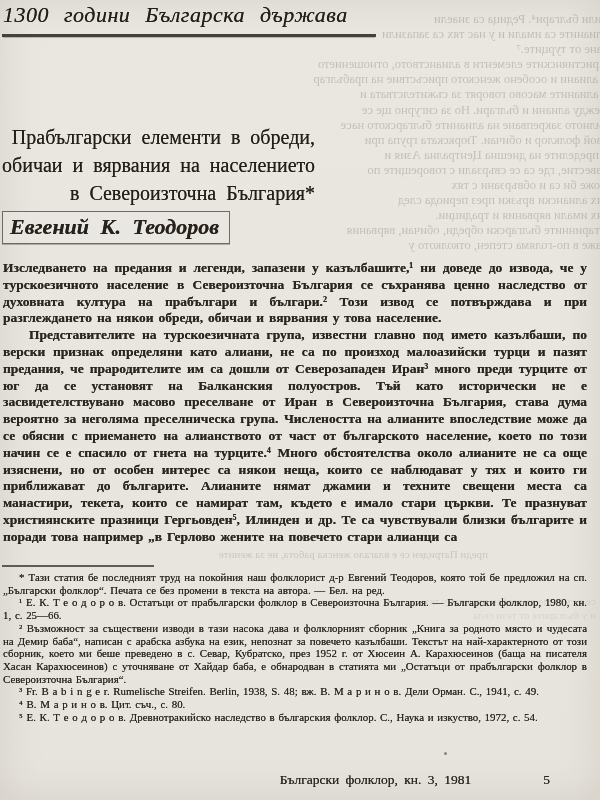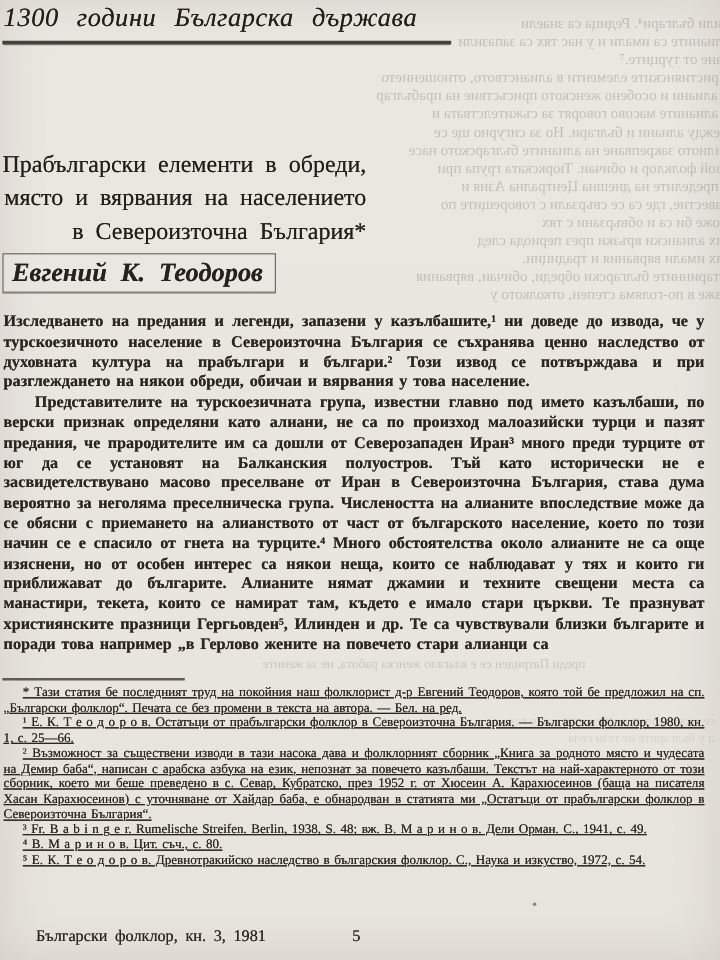--- a/index.html
+++ b/index.html
@@ -61,24 +61,24 @@
   .body-text p.indented{text-indent:26px;}
   .fn-separator{
     position:absolute;top:565px;left:2px;z-index:2;
     width:152px;height:0;border-top:2px solid rgba(62,57,49,.8);
   }
   .footnotes{
     position:absolute;top:571px;left:3px;right:13px;z-index:2;
     font-size:10.9px;line-height:12.7px;text-align:justify;
     color:#2b2720;word-spacing:1px;
   }
-  .footnotes p{margin:0;text-indent:16px;text-decoration:underline;}
+  .footnotes p{margin:0;text-indent:16px;}
   .page-footer{
     position:absolute;top:772px;left:0;right:0;z-index:2;
-    display:flex;justify-content:flex-start;align-items:baseline;
+    display:flex;justify-content:flex-end;align-items:baseline;
     gap:72px;padding-right:50px;
     font-size:13.5px;color:#2b2720;word-spacing:3px;padding-left:30px;
   }
   .speck{
     position:absolute;top:752px;left:444px;z-index:2;
     width:3px;height:3px;border-radius:50%;
     background:#55504a;opacity:.65;
   }
 </style>
 </head>
@@ -105,21 +105,21 @@
   <div class="bleed bleed-mid">преди Патриден се е влагало женска работа, не за жените</div>
   <div class="bleed bleed-low">се е смятало за особен празник у тях
 и у българите от тези села</div>
 
   <div class="series-header ink">
     <span class="rule-wrap">1300 години Българска държава</span>
   </div>
 
   <h1 class="article-title ink">
     <span>Прабългарски елементи в обреди,</span><br>
-    <span>място и вярвания на населението</span><br>
+    <span>обичаи и вярвания на населението</span><br>
     <span>в Североизточна България*</span>
   </h1>
 
   <div class="author-box ink">
     <span>Евгений К. Теодоров</span>
   </div>
 
   <div class="body-text ink">
     <p>Изследването на предания и легенди, запазени у казълбашите,¹ ни доведе до извода, че у турскоезичното население в Североизточна България се съхранява ценно наследство от духовната култура на прабългари и българи.² Този извод се потвърждава и при разглеждането на някои обреди, обичаи и вярвания у това население.</p>
     <p class="indented">Представителите на турскоезичната група, известни главно под името казълбаши, по верски признак определяни като алиани, не са по произход малоазийски турци и пазят предания, че прародителите им са дошли от Северозападен Иран³ много преди турците от юг да се установят на Балканския полуостров. Тъй като исторически не е засвидетелствувано масово преселване от Иран в Североизточна България, става дума вероятно за неголяма преселническа група. Числеността на алианите впоследствие може да се обясни с приемането на алианството от част от българското население, което по този начин се е спасило от гнета на турците.⁴ Много обстоятелства около алианите не са още изяснени, но от особен интерес са някои неща, които се наблюдават у тях и които ги приближават до българите. Алианите нямат джамии и техните свещени места са манастири, текета, които се намират там, където е имало стари църкви. Те празнуват християнските празници Гергьовден⁵, Илинден и др. Те са чувствували близки българите и поради това например „в Герлово жените на повечето стари алианци са</p>

